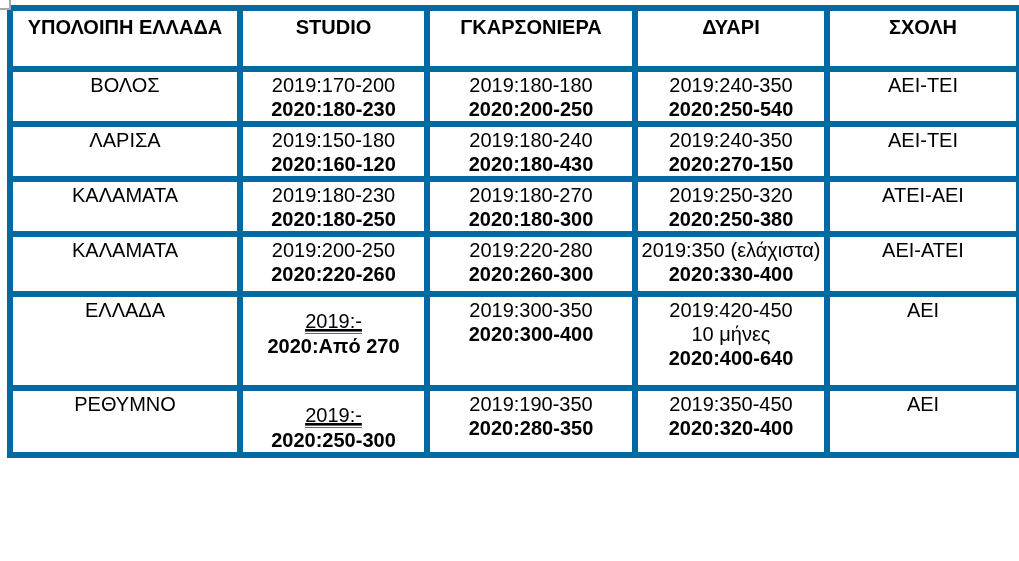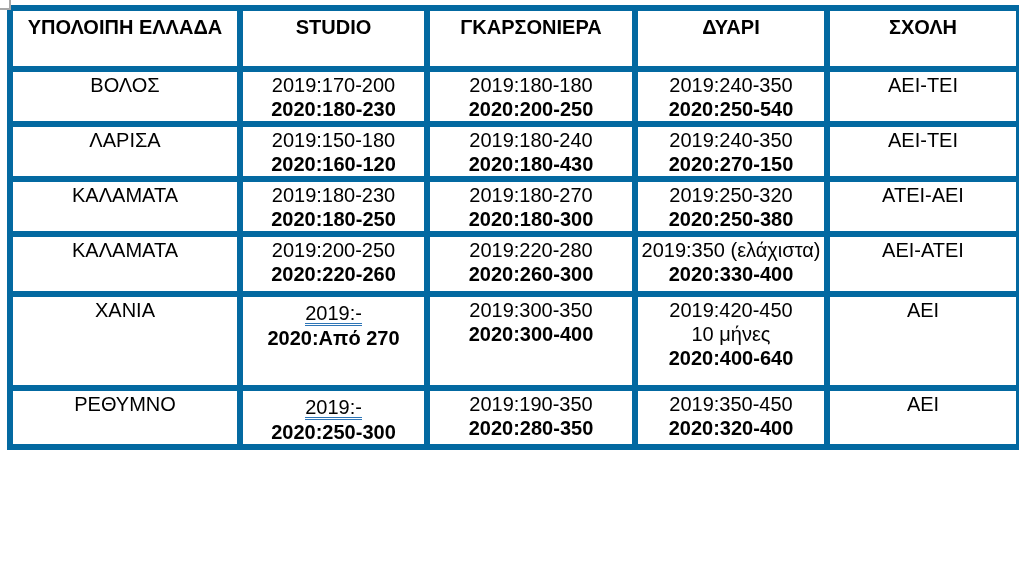--- a/index.html
+++ b/index.html
@@ -49,24 +49,25 @@
     height: 51px;
     padding-top: 4px;
   }
   td.city {
     font-weight: bold;
   }
   .cell-line.bold {
     font-weight: bold;
   }
   .grammar {
+    text-decoration: underline;
     border-bottom: 3px double #2e75b6;
     display: inline-block;
     line-height: 19px;
-    margin-top: 6px;
+    margin-top: 14px;
   }
 </style>
 </head>
 <body>
 
 <div class="corner-artifact"></div>
 
 <table class="rent-table">
   <colgroup id="cols">
       <col style="width: 230px;">
@@ -151,21 +152,21 @@
         </td>
         <td>
           <div class="cell-line">2019:350 (ελάχιστα)</div>
           <div class="cell-line bold">2020:330-400</div>
         </td>
         <td>
           <div class="cell-line">ΑΕΙ-ΑΤΕΙ</div>
         </td>
       </tr>
       <tr style="height: 94px;">
-        <td class="city">ΧΑΝΙΑ</td>
+        <td class="city">ΕΛΛΑΔΑ</td>
         <td>
           <div class="cell-line"><span class="grammar">2019:-</span></div>
           <div class="cell-line bold">2020:Από 270</div>
         </td>
         <td>
           <div class="cell-line">2019:300-350</div>
           <div class="cell-line bold">2020:300-400</div>
         </td>
         <td>
           <div class="cell-line">2019:420-450</div>

